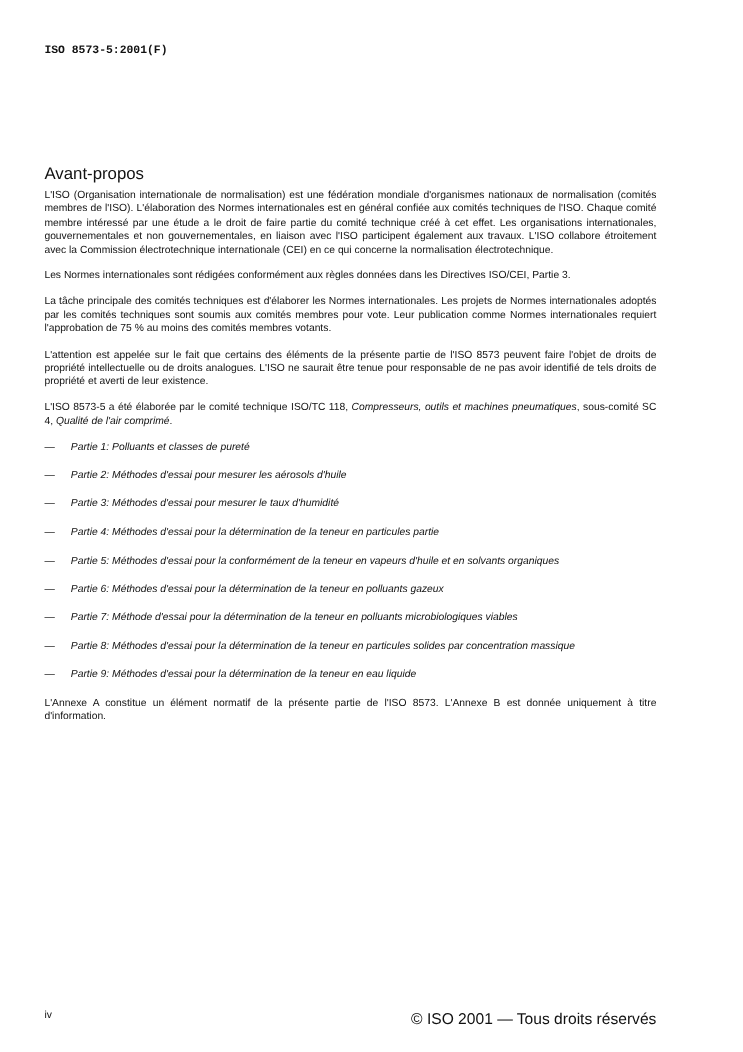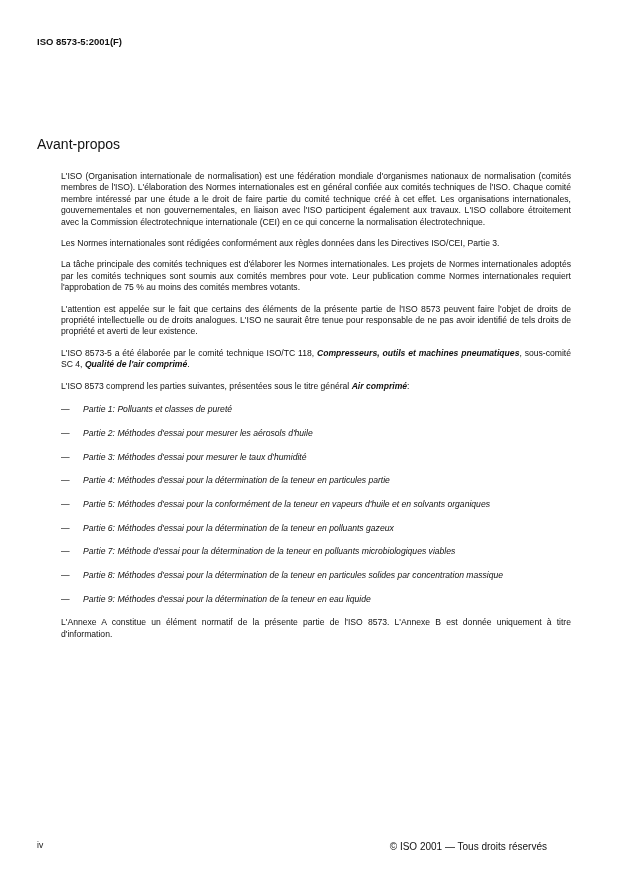--- a/index.html
+++ b/index.html
@@ -1,41 +1,40 @@
 <!DOCTYPE html>
 <html><head>
 <meta charset="utf-8">
 <style>
   html, body { margin: 0; padding: 0; background: #fff; }
   body { width: 619px; height: 877px; position: relative; overflow: hidden;
          font-family: "Liberation Sans", sans-serif; color: #111; }
-  .header { position: absolute; left: 37px; top: 36px; font-size: 9.5px; font-weight: bold; }
+  .header { position: absolute; left: 37px; top: 36px; font-size: 9.5px; font-weight: bold; font-family: Liberation Mono, monospace; }
   .title { position: absolute; left: 37px; top: 136px; font-size: 14px; font-weight: normal; }
-  .content { position: absolute; left: 37px; top: 171px; width: 510px; font-size: 8.6px; line-height: 11.4px; margin-left: 24px; }
+  .content { position: absolute; left: 37px; top: 157px; width: 510px; font-size: 8.6px; line-height: 11.4px; }
   .content p { margin: 0 0 10px 0; text-align: justify; }
   .li { display: flex; margin: 0 0 12.3px 0; }
   .li .dash { width: 22px; flex: 0 0 22px; }
   .li .txt { flex: 1; font-style: italic; text-align: justify; }
   .footer-left { position: absolute; left: 37px; top: 840px; font-size: 8.6px; text-align: right; }
-  .footer-right { position: absolute; right: 72px; top: 841px; font-size: 10px; }
-  i { font-style: italic; font-weight: bold; }
+  .footer-right { position: absolute; right: 72px; top: 841px; font-size: 13px; }
+  i { font-style: italic; }
 </style>
 </head>
 <body>
 
 <div class="header">ISO 8573-5:2001(F)</div>
 <div class="title">Avant-propos</div>
 
 <div class="content">
   <p>L'ISO (Organisation internationale de normalisation) est une fédération mondiale d'organismes nationaux de normalisation (comités membres de l'ISO). L'élaboration des Normes internationales est en général confiée aux comités techniques de l'ISO. Chaque comité membre intéressé par une étude a le droit de faire partie du comité technique créé à cet effet. Les organisations internationales, gouvernementales et non gouvernementales, en liaison avec l'ISO participent également aux travaux. L'ISO collabore étroitement avec la Commission électrotechnique internationale (CEI) en ce qui concerne la normalisation électrotechnique.</p>
   <p>Les Normes internationales sont rédigées conformément aux règles données dans les Directives ISO/CEI, Partie 3.</p>
   <p>La tâche principale des comités techniques est d'élaborer les Normes internationales. Les projets de Normes internationales adoptés par les comités techniques sont soumis aux comités membres pour vote. Leur publication comme Normes internationales requiert l'approbation de 75 % au moins des comités membres votants.</p>
   <p>L'attention est appelée sur le fait que certains des éléments de la présente partie de l'ISO 8573 peuvent faire l'objet de droits de propriété intellectuelle ou de droits analogues. L'ISO ne saurait être tenue pour responsable de ne pas avoir identifié de tels droits de propriété et averti de leur existence.</p>
   <p><span>L'ISO 8573-5 a été élaborée par le comité technique ISO/TC 118, </span><i>Compresseurs, outils et machines pneumatiques</i><span>, sous-comité SC 4, </span><i>Qualité de l'air comprimé</i><span>.</span></p>
-  <p style="margin-bottom:12px"><span>L'ISO 8573 comprend les parties suivantes, présentées sous le titre général </span><i>Air comprimé</i><span>:</span></p>
 
   <div>
     <div class="li">
         <span class="dash">—</span>
         <span class="txt">Partie 1: Polluants et classes de pureté</span>
       </div>
     <div class="li">
         <span class="dash">—</span>
         <span class="txt">Partie 2: Méthodes d'essai pour mesurer les aérosols d'huile</span>
       </div>

